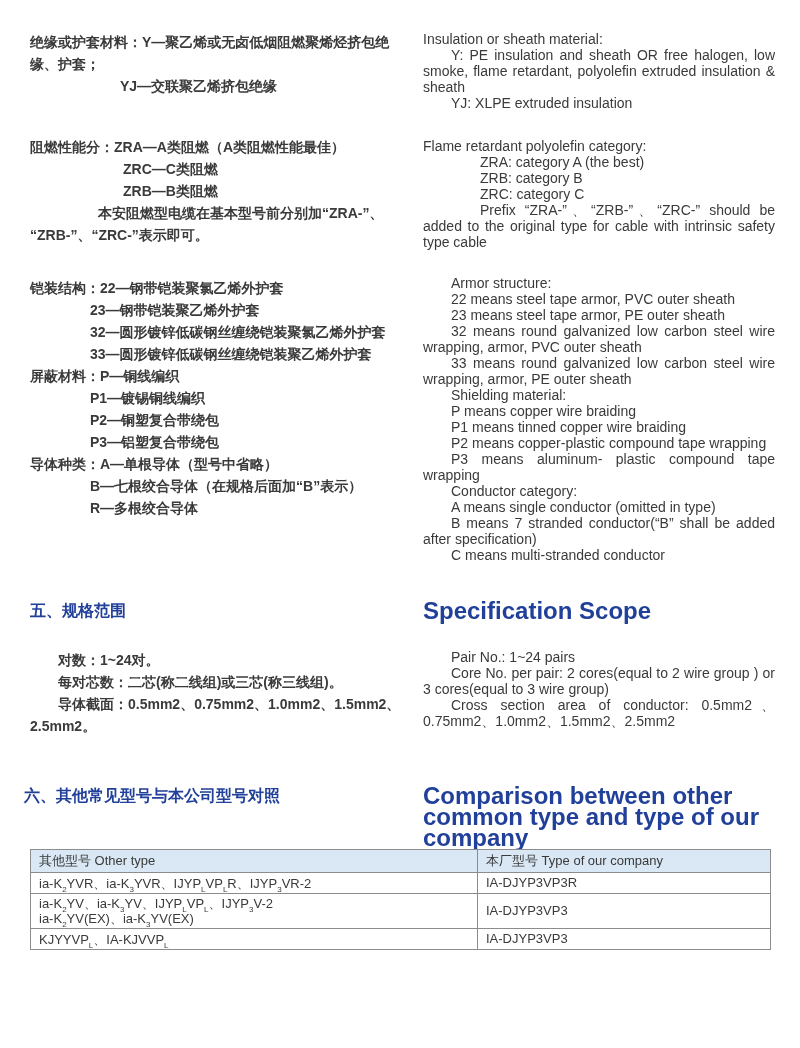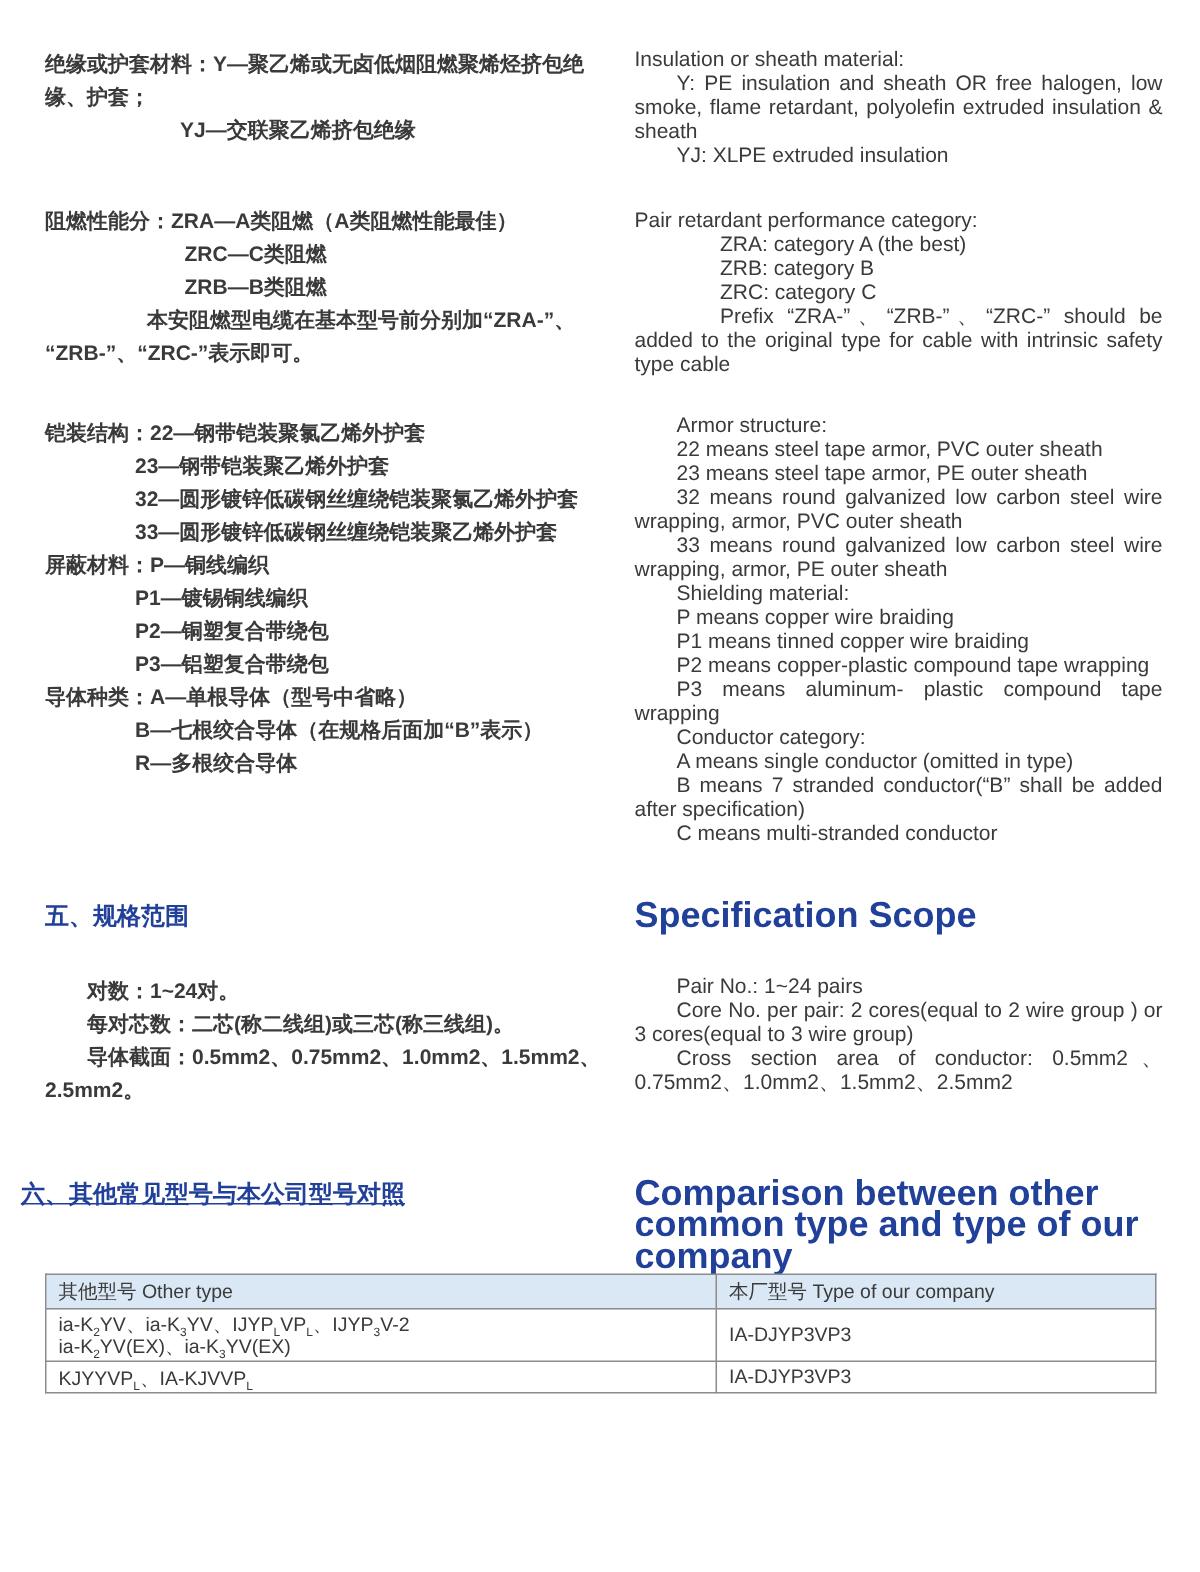--- a/index.html
+++ b/index.html
@@ -61,33 +61,33 @@
 
     <div class="h-zh" style="left:30px;top:601px;">五、规格范围</div>
 
     <div class="blk zh" style="left:30px;top:649px;width:400px;">
       <div class="ti28">对数：1~24对。</div>
       <div class="ti28">每对芯数：二芯(称二线组)或三芯(称三线组)。</div>
       <div class="ti28">导体截面：0.5mm2、0.75mm2、1.0mm2、1.5mm2、</div>
       <div>2.5mm2。</div>
     </div>
 
-    <div class="h-zh" style="left:14px;top:786px;text-decoration:underline;">六、其他常见型号与本公司型号对照</div>
+    <div class="h-zh" style="left:24px;top:786px;">六、其他常见型号与本公司型号对照</div>
   </div>
 
   <div>
 
     <div class="blk en" style="left:423px;top:31px;width:352px;">
       <p>Insulation or sheath material:</p>
       <p class="ti28">Y: PE insulation and sheath OR free halogen, low smoke, flame retardant, polyolefin extruded insulation &amp; sheath</p>
       <p class="ti28">YJ: XLPE extruded insulation</p>
     </div>
 
     <div class="blk en" style="left:423px;top:138px;width:352px;">
-      <p>Pair retardant performance category:</p>
+      <p>Flame retardant polyolefin category:</p>
       <p class="ti57">ZRA:  category A (the best)</p>
       <p class="ti57">ZRB:  category B</p>
       <p class="ti57">ZRC: category C</p>
       <p class="ti57">Prefix “ZRA-”、“ZRB-”、“ZRC-” should be added to the original type for cable with intrinsic safety type cable</p>
     </div>
 
     <div class="blk en" style="left:423px;top:275px;width:352px;">
       <p class="ti28">Armor structure:</p>
       <p class="ti28">22 means steel tape armor, PVC outer sheath</p>
       <p class="ti28">23 means steel tape armor, PE outer sheath</p>
@@ -122,20 +122,26 @@
     </colgroup>
     <thead>
       <tr>
         <th>其他型号 Other type</th>
         <th>本厂型号 Type of our company</th>
       </tr>
     </thead>
     <tbody>
       <tr>
         <td>
+          <div class="cell-line">ia-K<sub>2</sub>YVR、ia-K<sub>3</sub>YVR、IJYP<sub>L</sub>VP<sub>L</sub>R、IJYP<sub>3</sub>VR-2</div>
+        </td>
+        <td>IA-DJYP3VP3R</td>
+      </tr>
+      <tr>
+        <td>
           <div class="cell-line">ia-K<sub>2</sub>YV、ia-K<sub>3</sub>YV、IJYP<sub>L</sub>VP<sub>L</sub>、IJYP<sub>3</sub>V-2</div>
           <div class="cell-line">ia-K<sub>2</sub>YV(EX)、ia-K<sub>3</sub>YV(EX)</div>
         </td>
         <td>IA-DJYP3VP3</td>
       </tr>
       <tr>
         <td>
           <div class="cell-line">KJYYVP<sub>L</sub>、IA-KJVVP<sub>L</sub></div>
         </td>
         <td>IA-DJYP3VP3</td>

